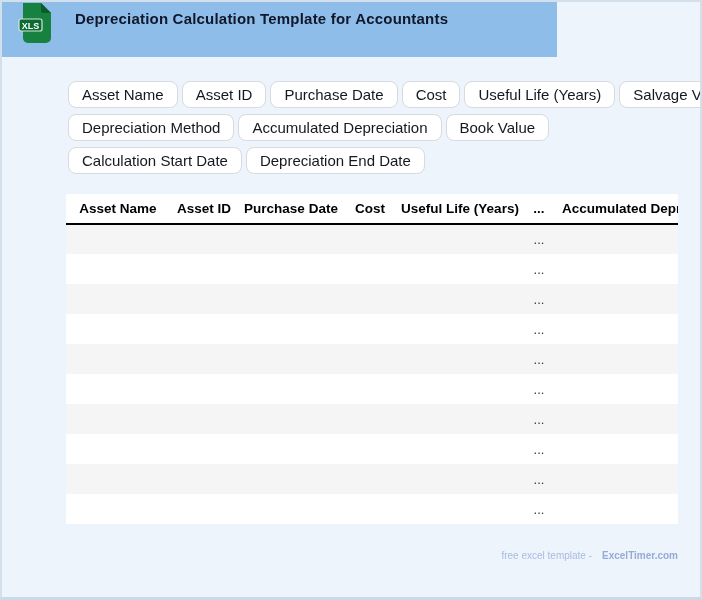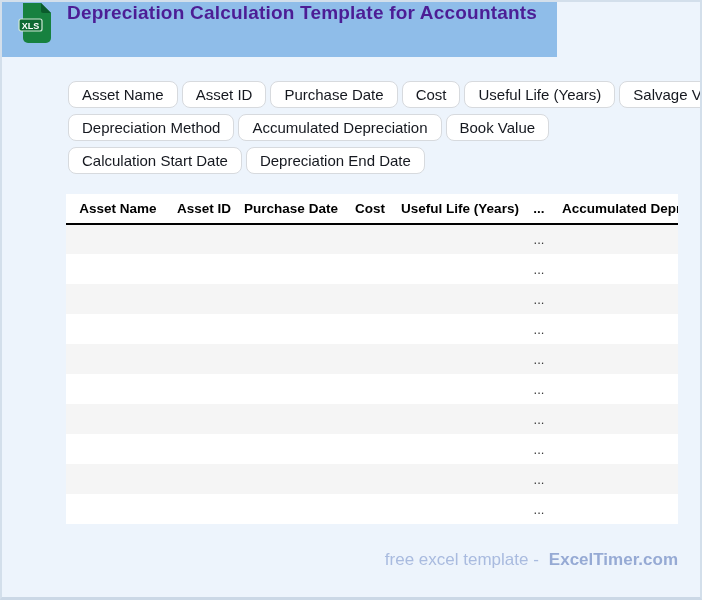--- a/index.html
+++ b/index.html
@@ -17,25 +17,25 @@
   
   .band {
     width: 555px;
     height: 55px;
     background: #8fbde9;
     display: flex;
     padding-left: 16px;
   }
   .xls-icon { width: 36px; height: 42px; flex: 0 0 auto; margin-right: 13px; }
   .band-title {
-    margin: 0;
-    font-size: 19px;
+    margin: 8px;
+    font-size: 15px;
     font-weight: 700;
     letter-spacing: 0.2px;
-    color: #4c1d95;
+    color: #0f172a;
     white-space: nowrap;
   }
 
   
   .chips { margin: 24px 0 0 66px; display: flex; flex-direction: column; gap: 6px; }
   .chip-row { display: flex; gap: 4px; }
   .chip {
     background: #ffffff;
     border: 1px solid #d7dade;
     border-radius: 8px;
@@ -75,21 +75,21 @@
     white-space: nowrap;
   }
   tbody tr:nth-child(odd) { background: #f5f5f5; }
   tbody tr:nth-child(even) { background: #ffffff; }
 
   
   .footer {
     width: 612px;
     margin: 26px 0 8px 64px;
     text-align: right;
-    font-size: 17px;
+    font-size: 10px;
     color: #a9bbdf;
   }
   .footer .brand { font-weight: 700; color: #96aad4; margin-left: 10px; }
 </style>
 </head>
 <body>
 
 <div class="band">
   <svg class="xls-icon" viewBox="0 0 36 42" aria-hidden="true">
     <path d="M5 1 h18 l10 10 v25 a5 5 0 0 1 -5 5 H10 a5 5 0 0 1 -5 -5 Z" fill="#17813f"></path>

